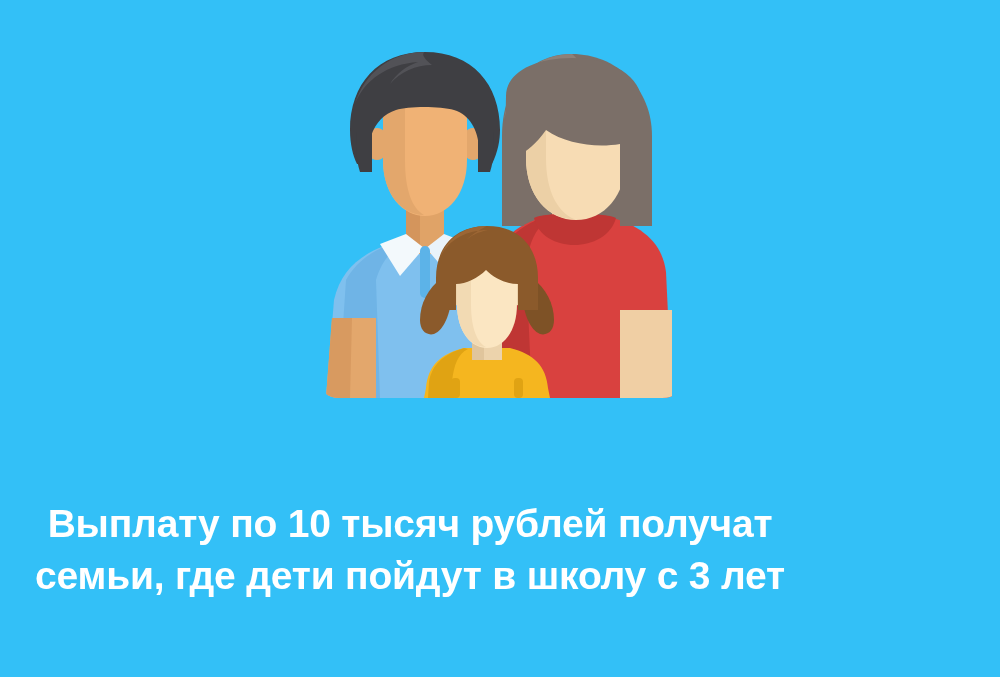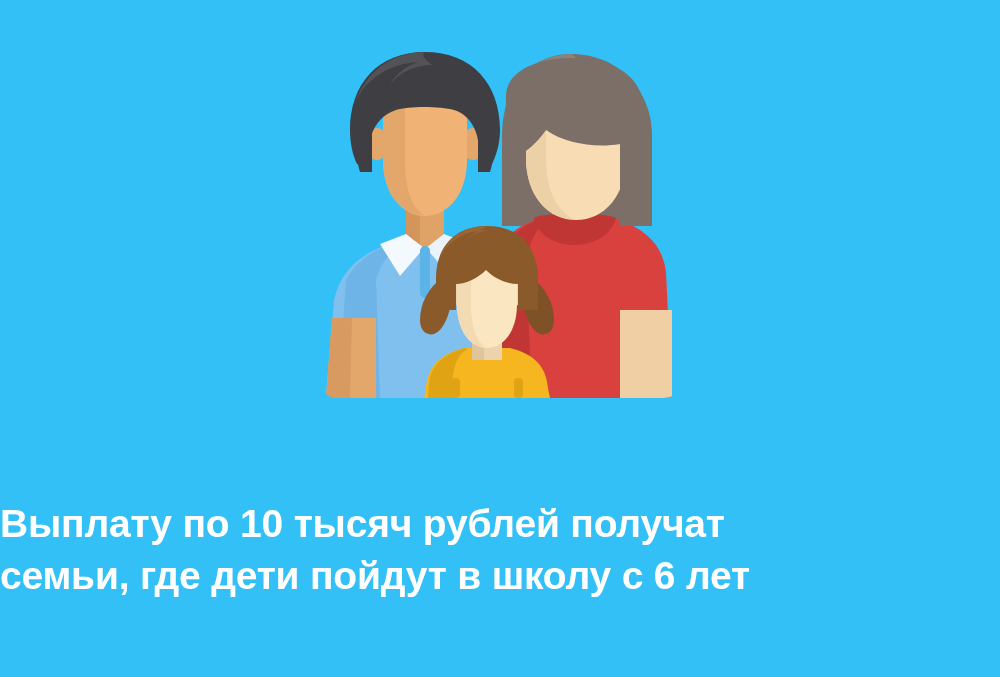--- a/index.html
+++ b/index.html
@@ -29,21 +29,21 @@
   #family-illustration {
     display: block;
     width: 362px;
     height: 350px;
   }
   #headline {
     position: absolute;
     left: 0;
     top: 498px;
     width: 820px;
-    text-align: left;
+    text-align: center;
     color: #ffffff;
     font-family: "Liberation Sans", sans-serif;
     font-weight: bold;
     font-size: 39px;
     line-height: 52px;
     letter-spacing: -0.2px;
     -webkit-font-smoothing: antialiased;
   }
   #headline .hl-line {
     display: block;
@@ -193,16 +193,16 @@
                    C 218 200, 200 178, 167 178 Z" fill="#8b5a2b"></path>
           <path d="M167 178 C 144 178, 127 190, 120 210 C 128 192, 146 182, 168 182 C 158 184, 150 188, 144 194 C 154 184, 167 178, 167 178 Z" fill="#9c6634"></path>
         </g>
 
       </g>
     </svg>
   </div>
 
   <div id="headline">
     <span class="hl-line">Выплату по 10 тысяч рублей получат</span>
-    <span class="hl-line">семьи, где дети пойдут в школу с 6 лет</span>
+    <span class="hl-line">семьи, где дети пойдут в школу с 3 лет</span>
   </div>
 
 </div>
 
 </body></html>

